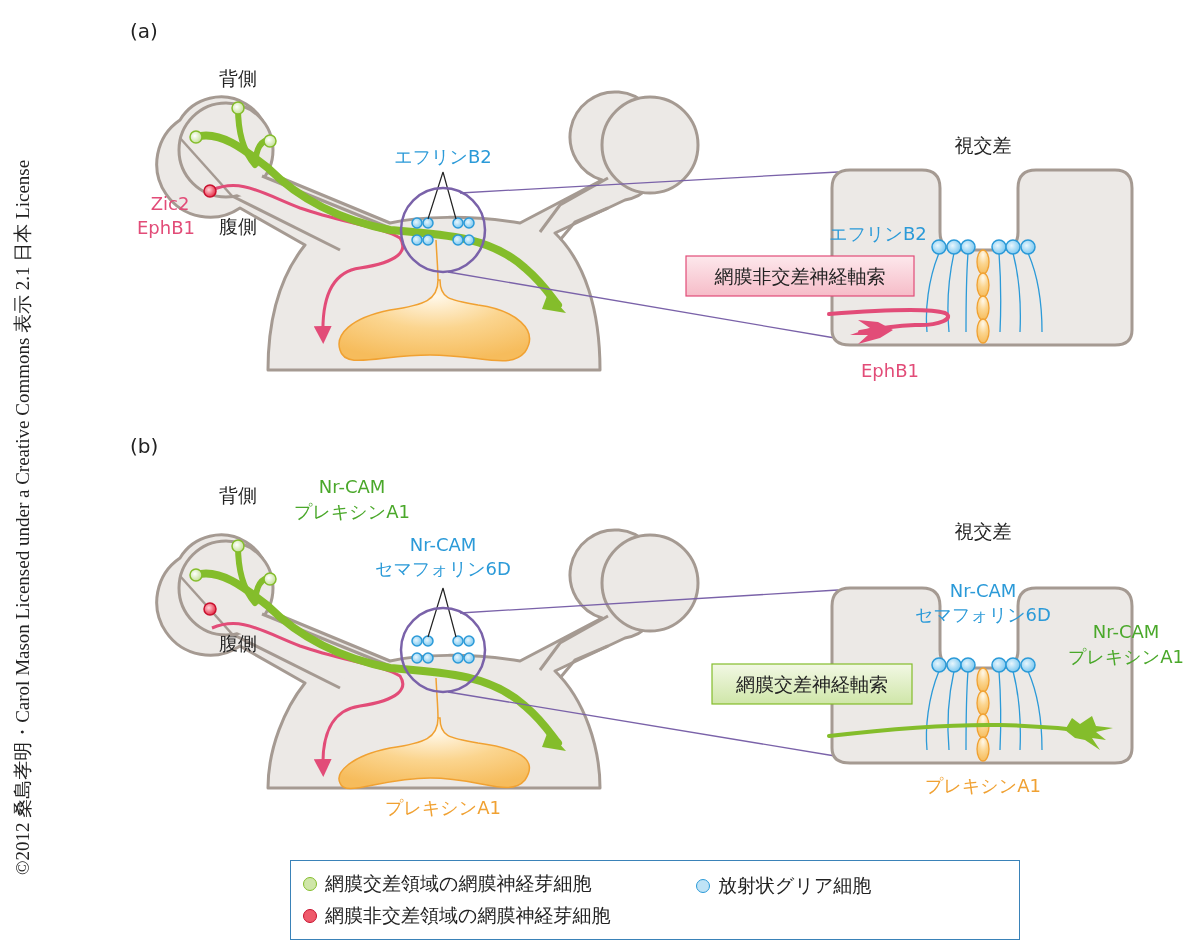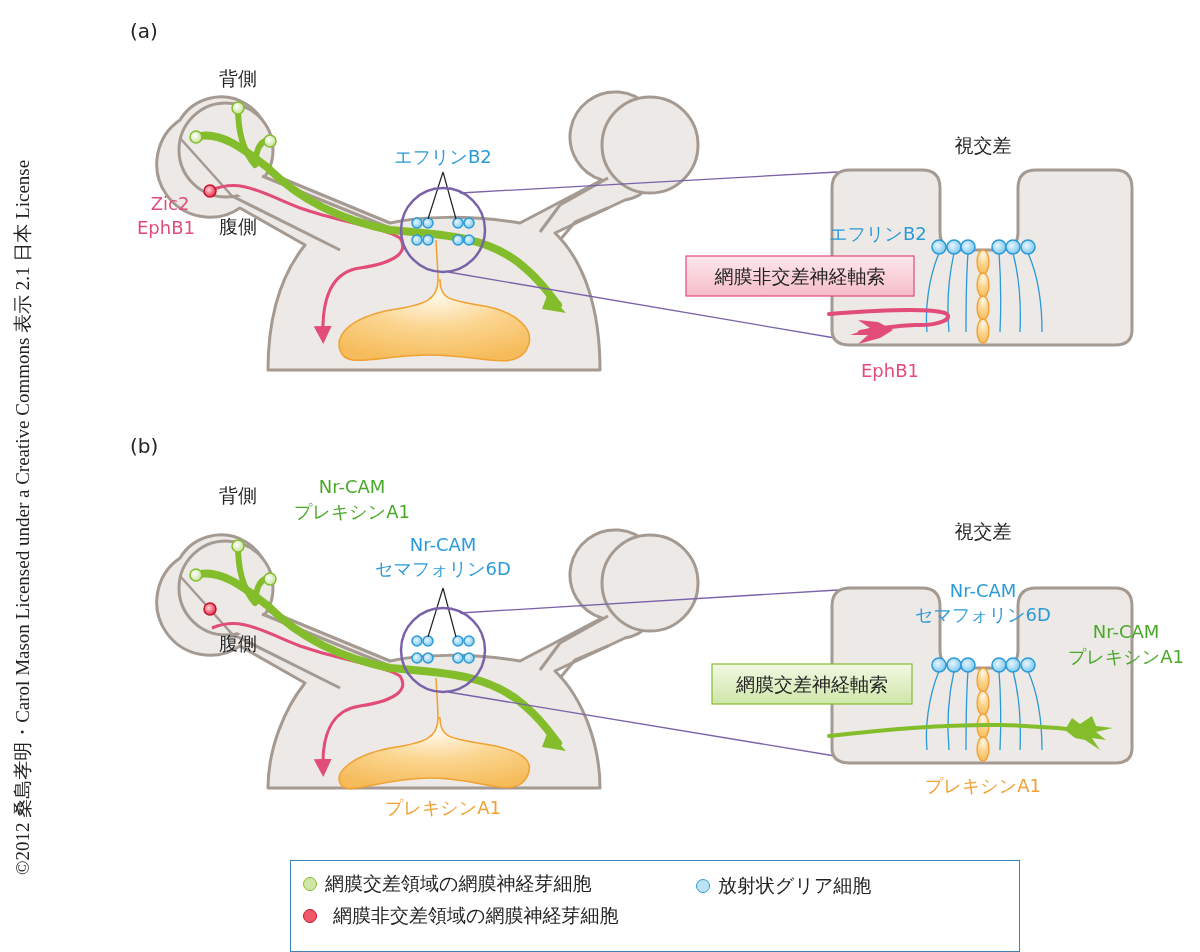--- a/index.html
+++ b/index.html
@@ -6,21 +6,21 @@
   body { width: 1200px; height: 952px; position: relative; overflow: hidden;
          font-family: "DejaVu Sans", "Liberation Sans", sans-serif; }
   #canvas { position: absolute; left: 0; top: 0; }
   .copyright {
     position: absolute; left: 10px; top: 875px;
     transform-origin: 0 0; transform: rotate(-90deg);
     white-space: nowrap; font-family: "Liberation Serif", "DejaVu Serif", serif;
     font-size: 19px; color: #222; width: 860px;
   }
   .legend {
-    position: absolute; left: 290px; top: 860px; width: 730px; height: 92px;
+    position: absolute; left: 290px; top: 860px; width: 730px; height: 80px;
     border: 1.5px solid #3a82b8; box-sizing: border-box; background: #fff; padding-left: 13px;
   }
   .legend-item { position: absolute; display: flex; align-items: center; font-size: 19px; color: #222; white-space: nowrap; }
   .legend-dot { width: 14px; height: 14px; border-radius: 50%; margin-right: 8px; box-sizing: border-box; }
 </style>
 </head>
 <body>
 
 <svg id="canvas" width="1200" height="952" viewBox="0 0 1200 952">
   <defs>
@@ -231,21 +231,21 @@
   </g>
 </svg>
 
 <div class="copyright">©2012 桑島孝明・Carol Mason Licensed under a Creative Commons 表示 2.1 日本 License</div>
 
 <div class="legend">
   <div class="legend-item" style="left:12px; top:10px;">
     <span class="legend-dot" style="background:#cfe6a8; border:1.5px solid #84bd2b;"></span>
     <span>網膜交差領域の網膜神経芽細胞</span>
   </div>
-  <div class="legend-item" style="left:12px; top:42px;gap:8px;">
+  <div class="legend-item" style="left:12px; top:42px;">
     <span class="legend-dot" style="background:#ef5a6b; border:1.5px solid #c8102e;"></span>
     <span>網膜非交差領域の網膜神経芽細胞</span>
   </div>
   <div class="legend-item" style="left:405px; top:12px;">
     <span class="legend-dot" style="background:#bfe3f6; border:1.5px solid #2b9ad8;"></span>
     <span>放射状グリア細胞</span>
   </div>
 </div>
 
 </body></html>

